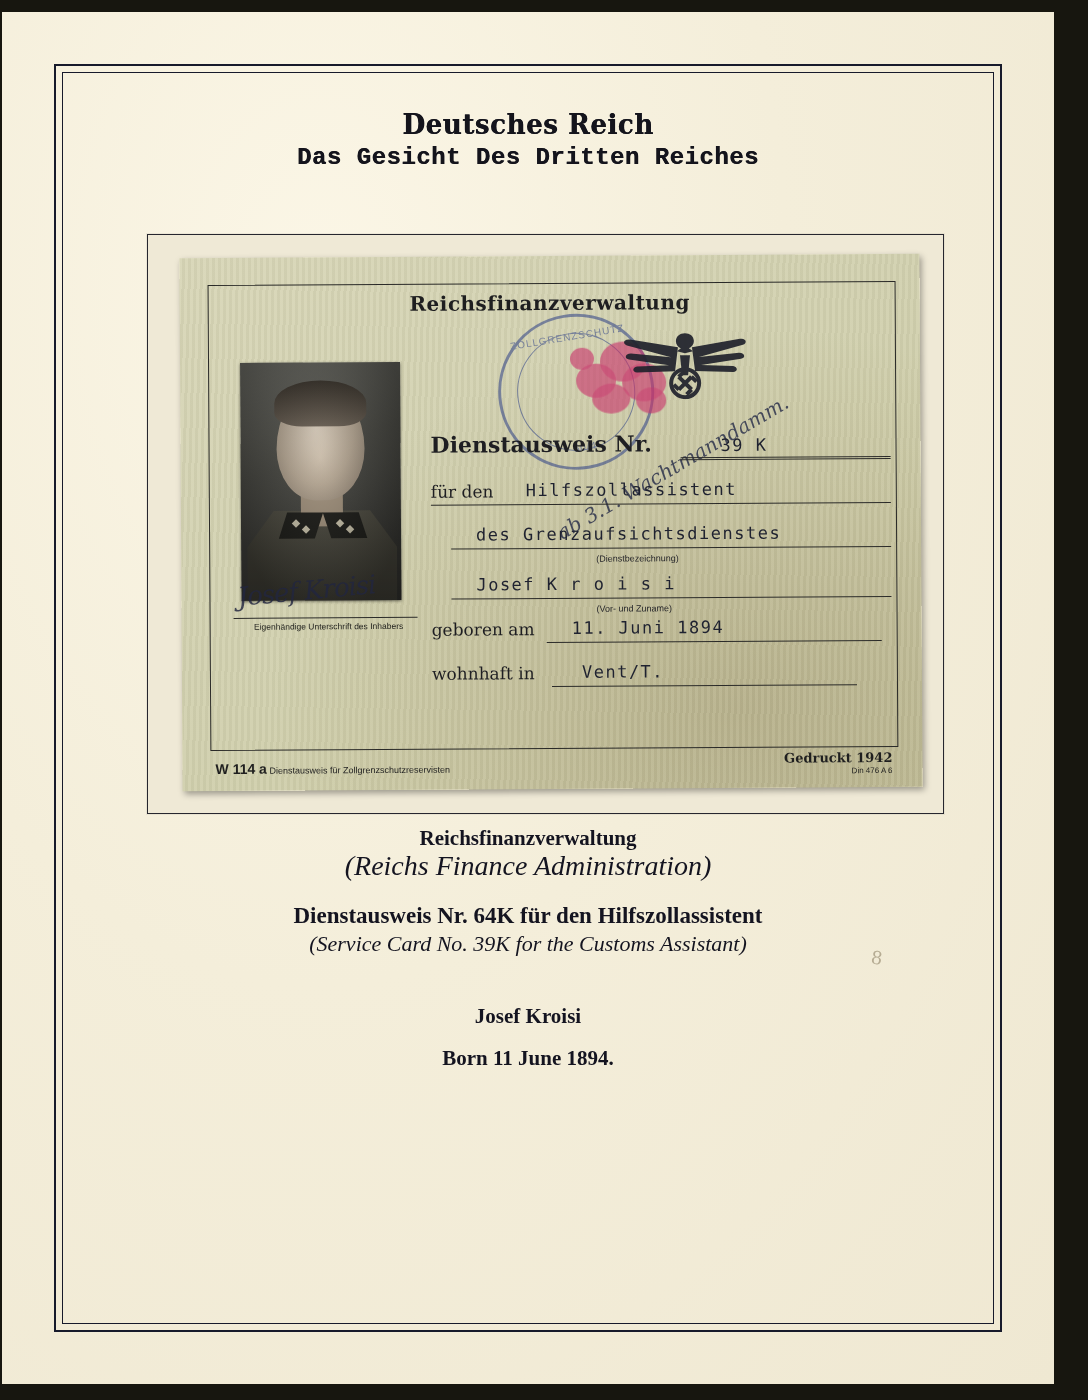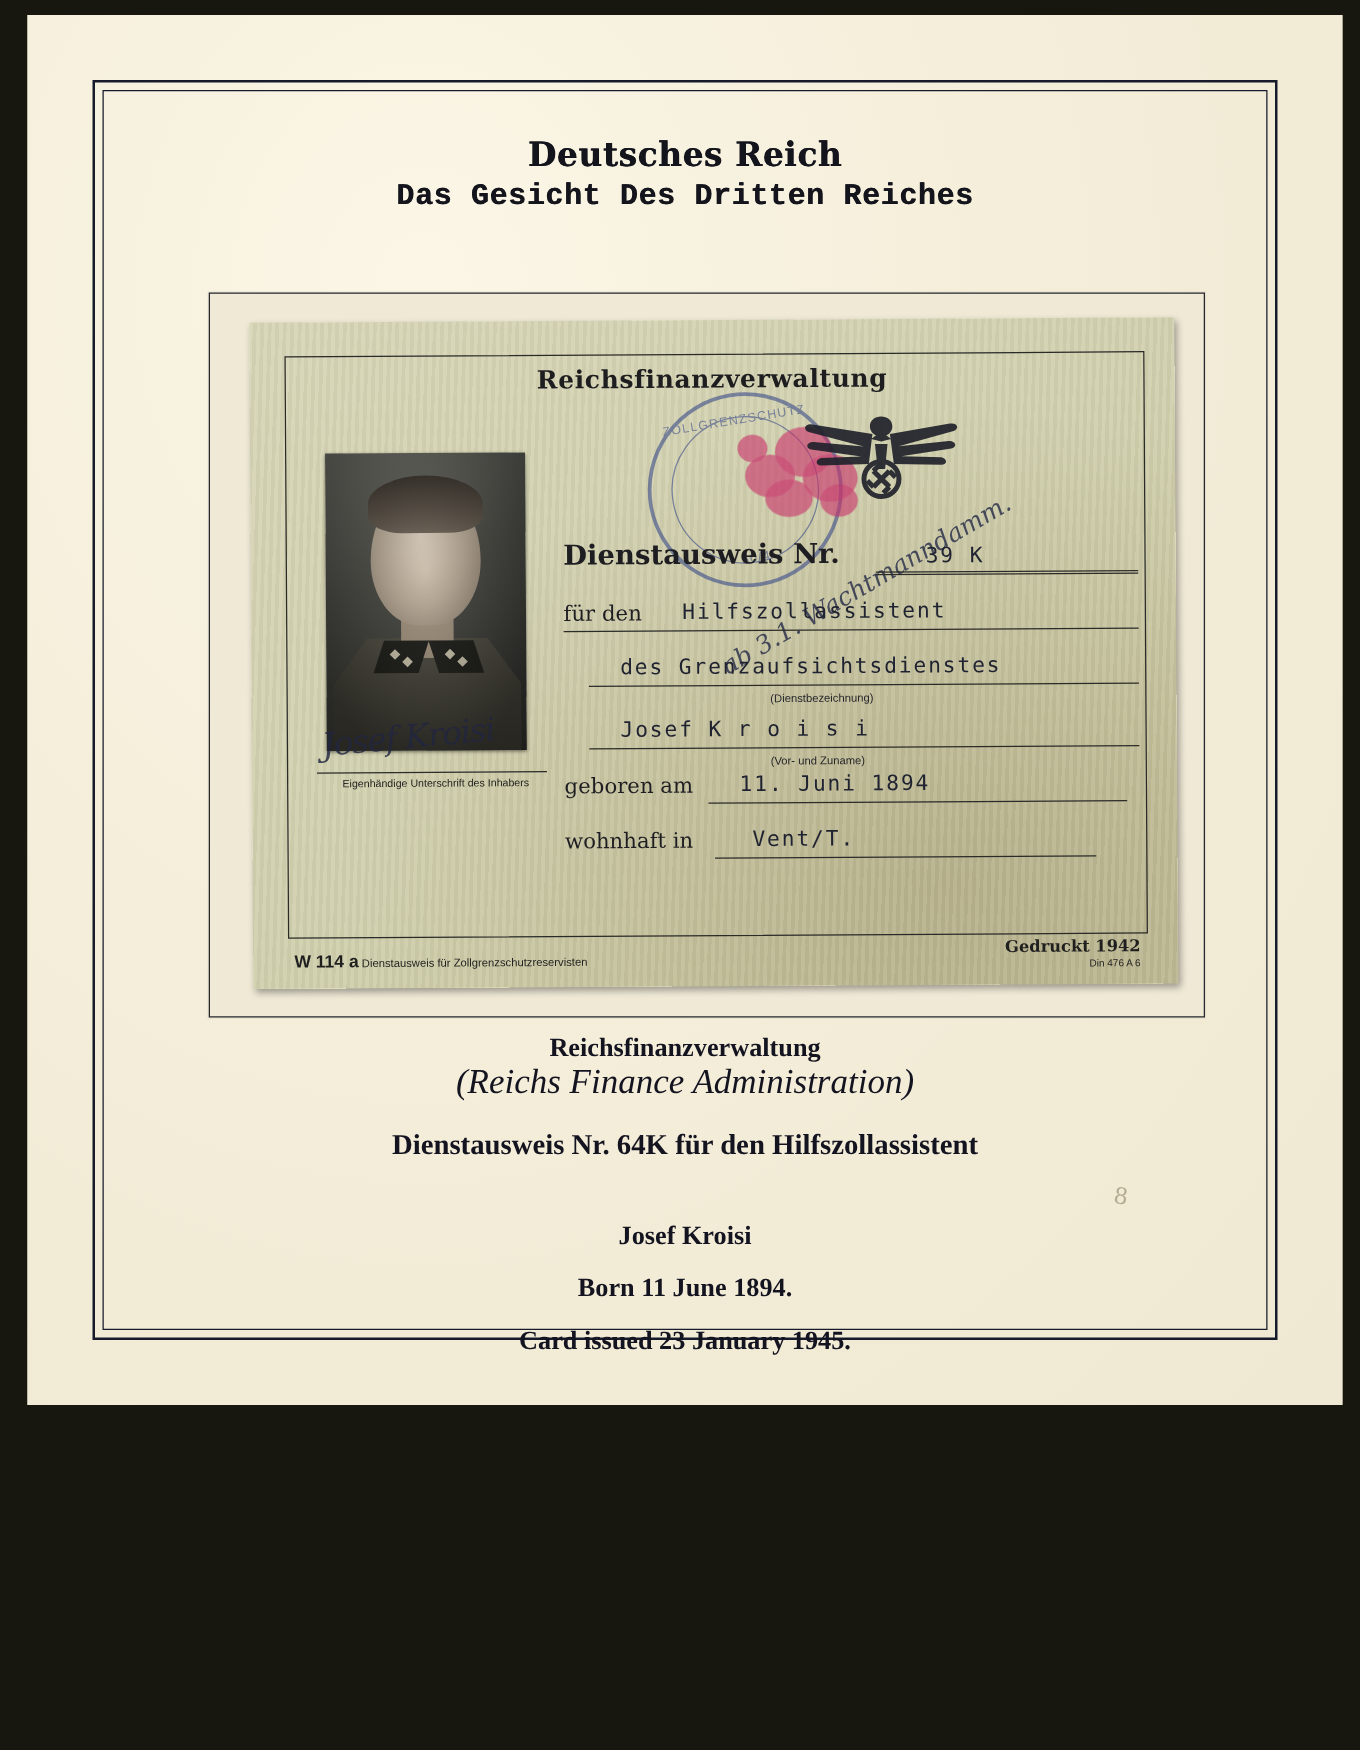--- a/index.html
+++ b/index.html
@@ -16,24 +16,24 @@
 
   
   #page {
     position: relative;
     width: 1088px;
     height: 1400px;
     background: #17160f;
   }
   .album-sheet {
     position: absolute;
-    left: 22px;
+    left: 2px;
     top: 12px;
     width: 1052px;
-    height: 1112px;
+    height: 1372px;
     background: #f6f0dd;
     box-shadow: 0 0 4px rgba(0,0,0,.6) inset;
   }
   .sheet-paper {
     position: absolute;
     inset: 0;
     background:
       radial-gradient(ellipse at 30% 20%, #fbf6e6 0%, #f4eeda 45%, #efe8d2 100%);
   }
 
@@ -539,25 +539,25 @@
         </div>
 
       </div>
     </div>
 
     <div class="caption-block">
       <div class="cap-line cap-b">Reichsfinanzverwaltung</div>
       <div class="cap-line cap-i">(Reichs Finance Administration)</div>
       <div class="cap-gap"></div>
       <div class="cap-line cap-b lg">Dienstausweis Nr. 64K für den Hilfszollassistent</div>
+      <div class="cap-line cap-i lg">(Service Card No. 39K for the Customs Assistant)</div>
       <div class="cap-gap"></div>
       <div class="cap-gap"></div>
       <div class="cap-line cap-b">Josef Kroisi</div>
       <div class="cap-gap-sm"></div>
       <div class="cap-line cap-b">Born 11 June 1894.</div>
       <div class="cap-gap-sm"></div>
-      <div class="cap-line cap-b">Card issued 23 January 1945.</div>
     </div>
 
     <div class="pencil-mark">8</div>
 
   </div>
 </div>
 
 </body></html>

